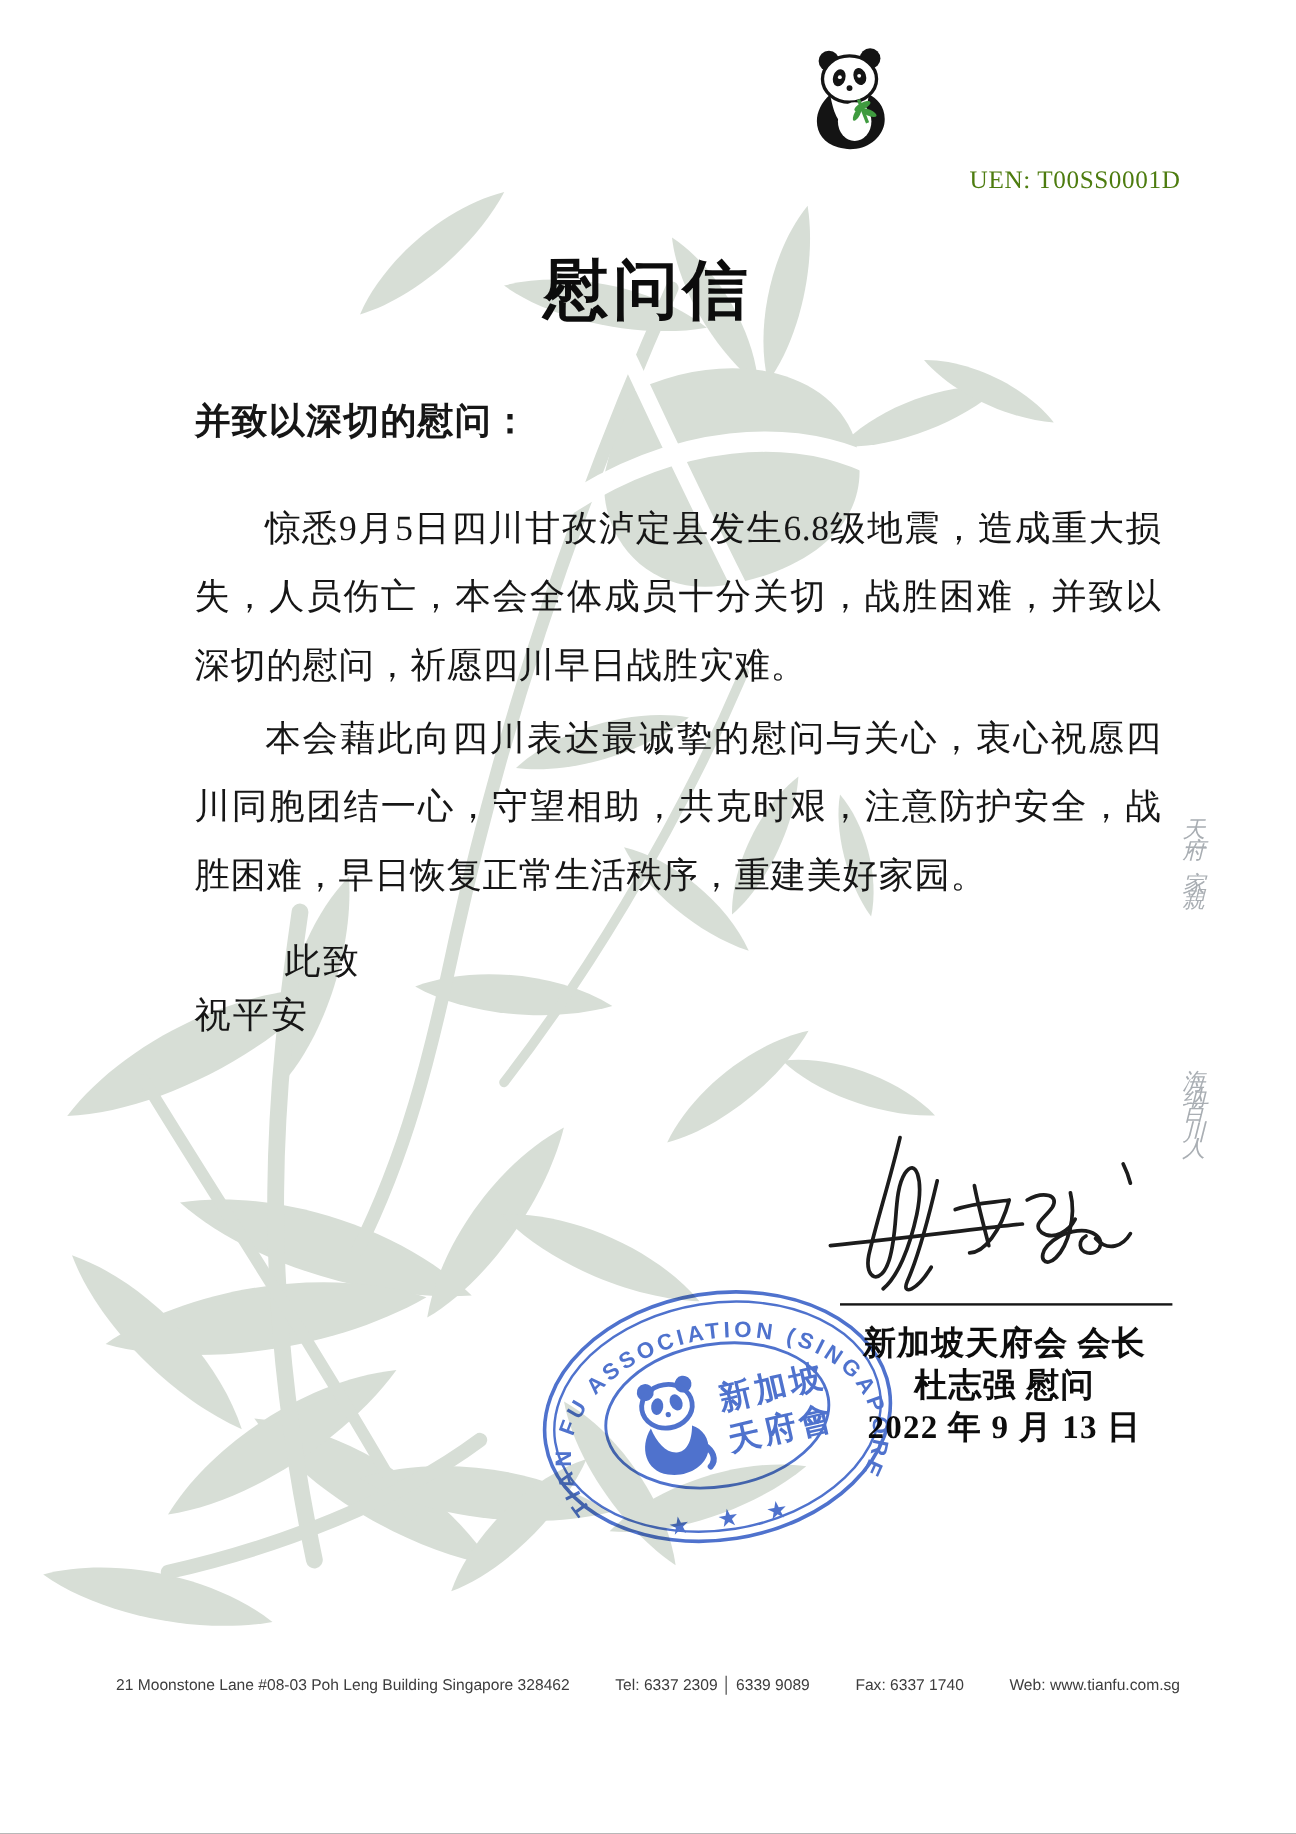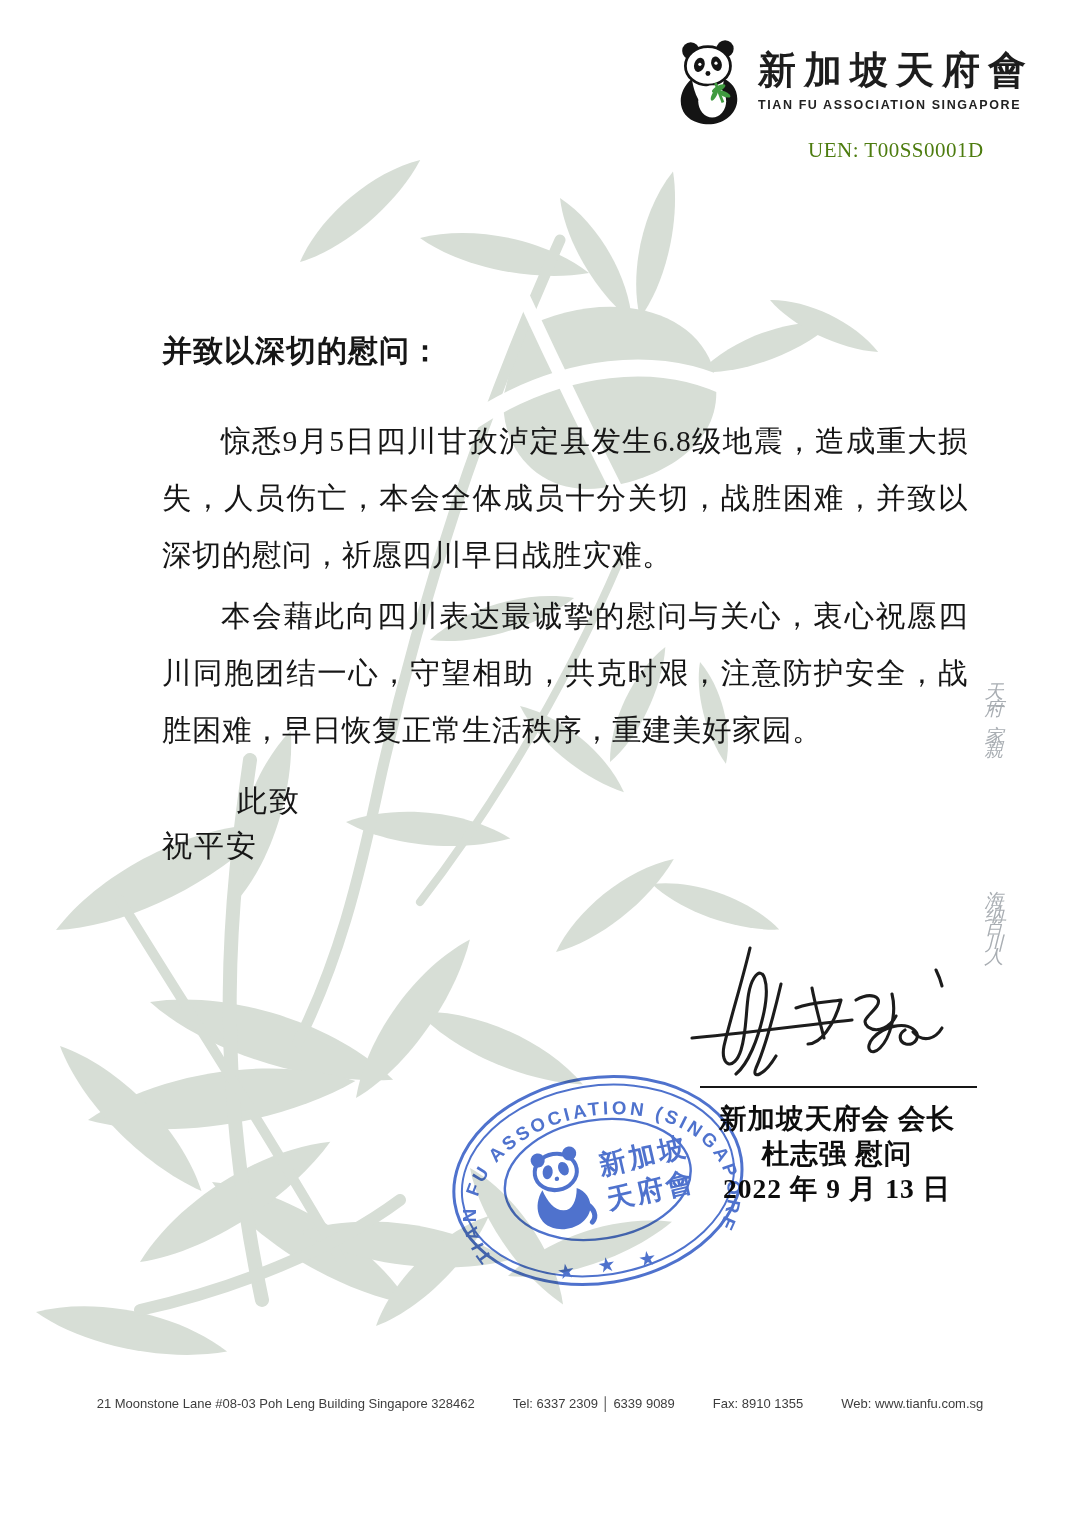--- a/index.html
+++ b/index.html
@@ -124,28 +124,25 @@
         <circle cx="29.5" cy="24.5" r="1.5" fill="#ffffff"></circle>
         <circle cx="44.5" cy="23.5" r="1.5" fill="#ffffff"></circle>
         <circle cx="37" cy="33" r="2.3" fill="#141414"></circle>
         <path d="M22,38 C6,52 9,74 28,79 C45,84 61,75 64,61 C66,49 59,41 52,38 C50,54 44,64 36,63 C28,62 24,50 22,38 Z" fill="#141414"></path>
         <ellipse cx="41" cy="59" rx="13" ry="15" fill="#ffffff"></ellipse>
         <path d="M44,42 L51,60" stroke="#3f9b3f" stroke-width="2.6" fill="none"></path>
         <ellipse cx="47" cy="47" rx="7" ry="2.6" fill="#3f9b3f" transform="rotate(-28 47 47)"></ellipse>
         <ellipse cx="52" cy="52" rx="6.5" ry="2.4" fill="#3f9b3f" transform="rotate(24 52 52)"></ellipse>
         <ellipse cx="43" cy="53" rx="6" ry="2.2" fill="#3f9b3f" transform="rotate(-62 43 53)"></ellipse>
       </svg>
-      <div class="brand-col">
-        <div class="brand-cn">新加坡天府會</div>
-        <div class="brand-en">TIAN FU ASSOCIATION SINGAPORE</div>
-      </div>
     </div>
     <div class="uen">UEN: T00SS0001D</div>
   </div>
 
+  <div class="title">慰问信</div>
   <div class="salutation">并致以深切的慰问：</div>
   <div class="para para1">惊悉9月5日四川甘孜泸定县发生6.8级地震，造成重大损失，人员伤亡，本会全体成员十分关切，战胜困难，并致以深切的慰问，祈愿四川早日战胜灾难。</div>
   <div class="para para2">本会藉此向四川表达最诚挚的慰问与关心，衷心祝愿四川同胞团结一心，守望相助，共克时艰，注意防护安全，战胜困难，早日恢复正常生活秩序，重建美好家园。</div>
   <div class="closing1">此致</div>
   <div class="closing2">祝平安</div>
 
   <div class="motto motto1">天府一家親</div>
   <div class="motto motto2">海纳百川人</div>
 
   <svg class="signature" viewBox="0 0 270 140">
@@ -196,17 +193,17 @@
     </g>
     <g font-family="Liberation Serif, DejaVu Serif, serif" font-weight="700" fill="#3b63c8" transform="rotate(-4 200 112)">
       <text x="200" y="99" text-anchor="middle" font-size="27" letter-spacing="3">新加坡</text>
       <text x="200" y="134" text-anchor="middle" font-size="27" letter-spacing="3">天府會</text>
     </g>
   </svg>
 
   <div class="footer">
     <span>21 Moonstone Lane #08-03 Poh Leng Building  Singapore 328462</span>
     <span>Tel: 6337 2309 │ 6339 9089</span>
-    <span>Fax: 8910 1355</span>
+    <span>Fax: 6337 1740</span>
     <span>Web: www.tianfu.com.sg</span>
   </div>
 
 </div>
 
 </body></html>

